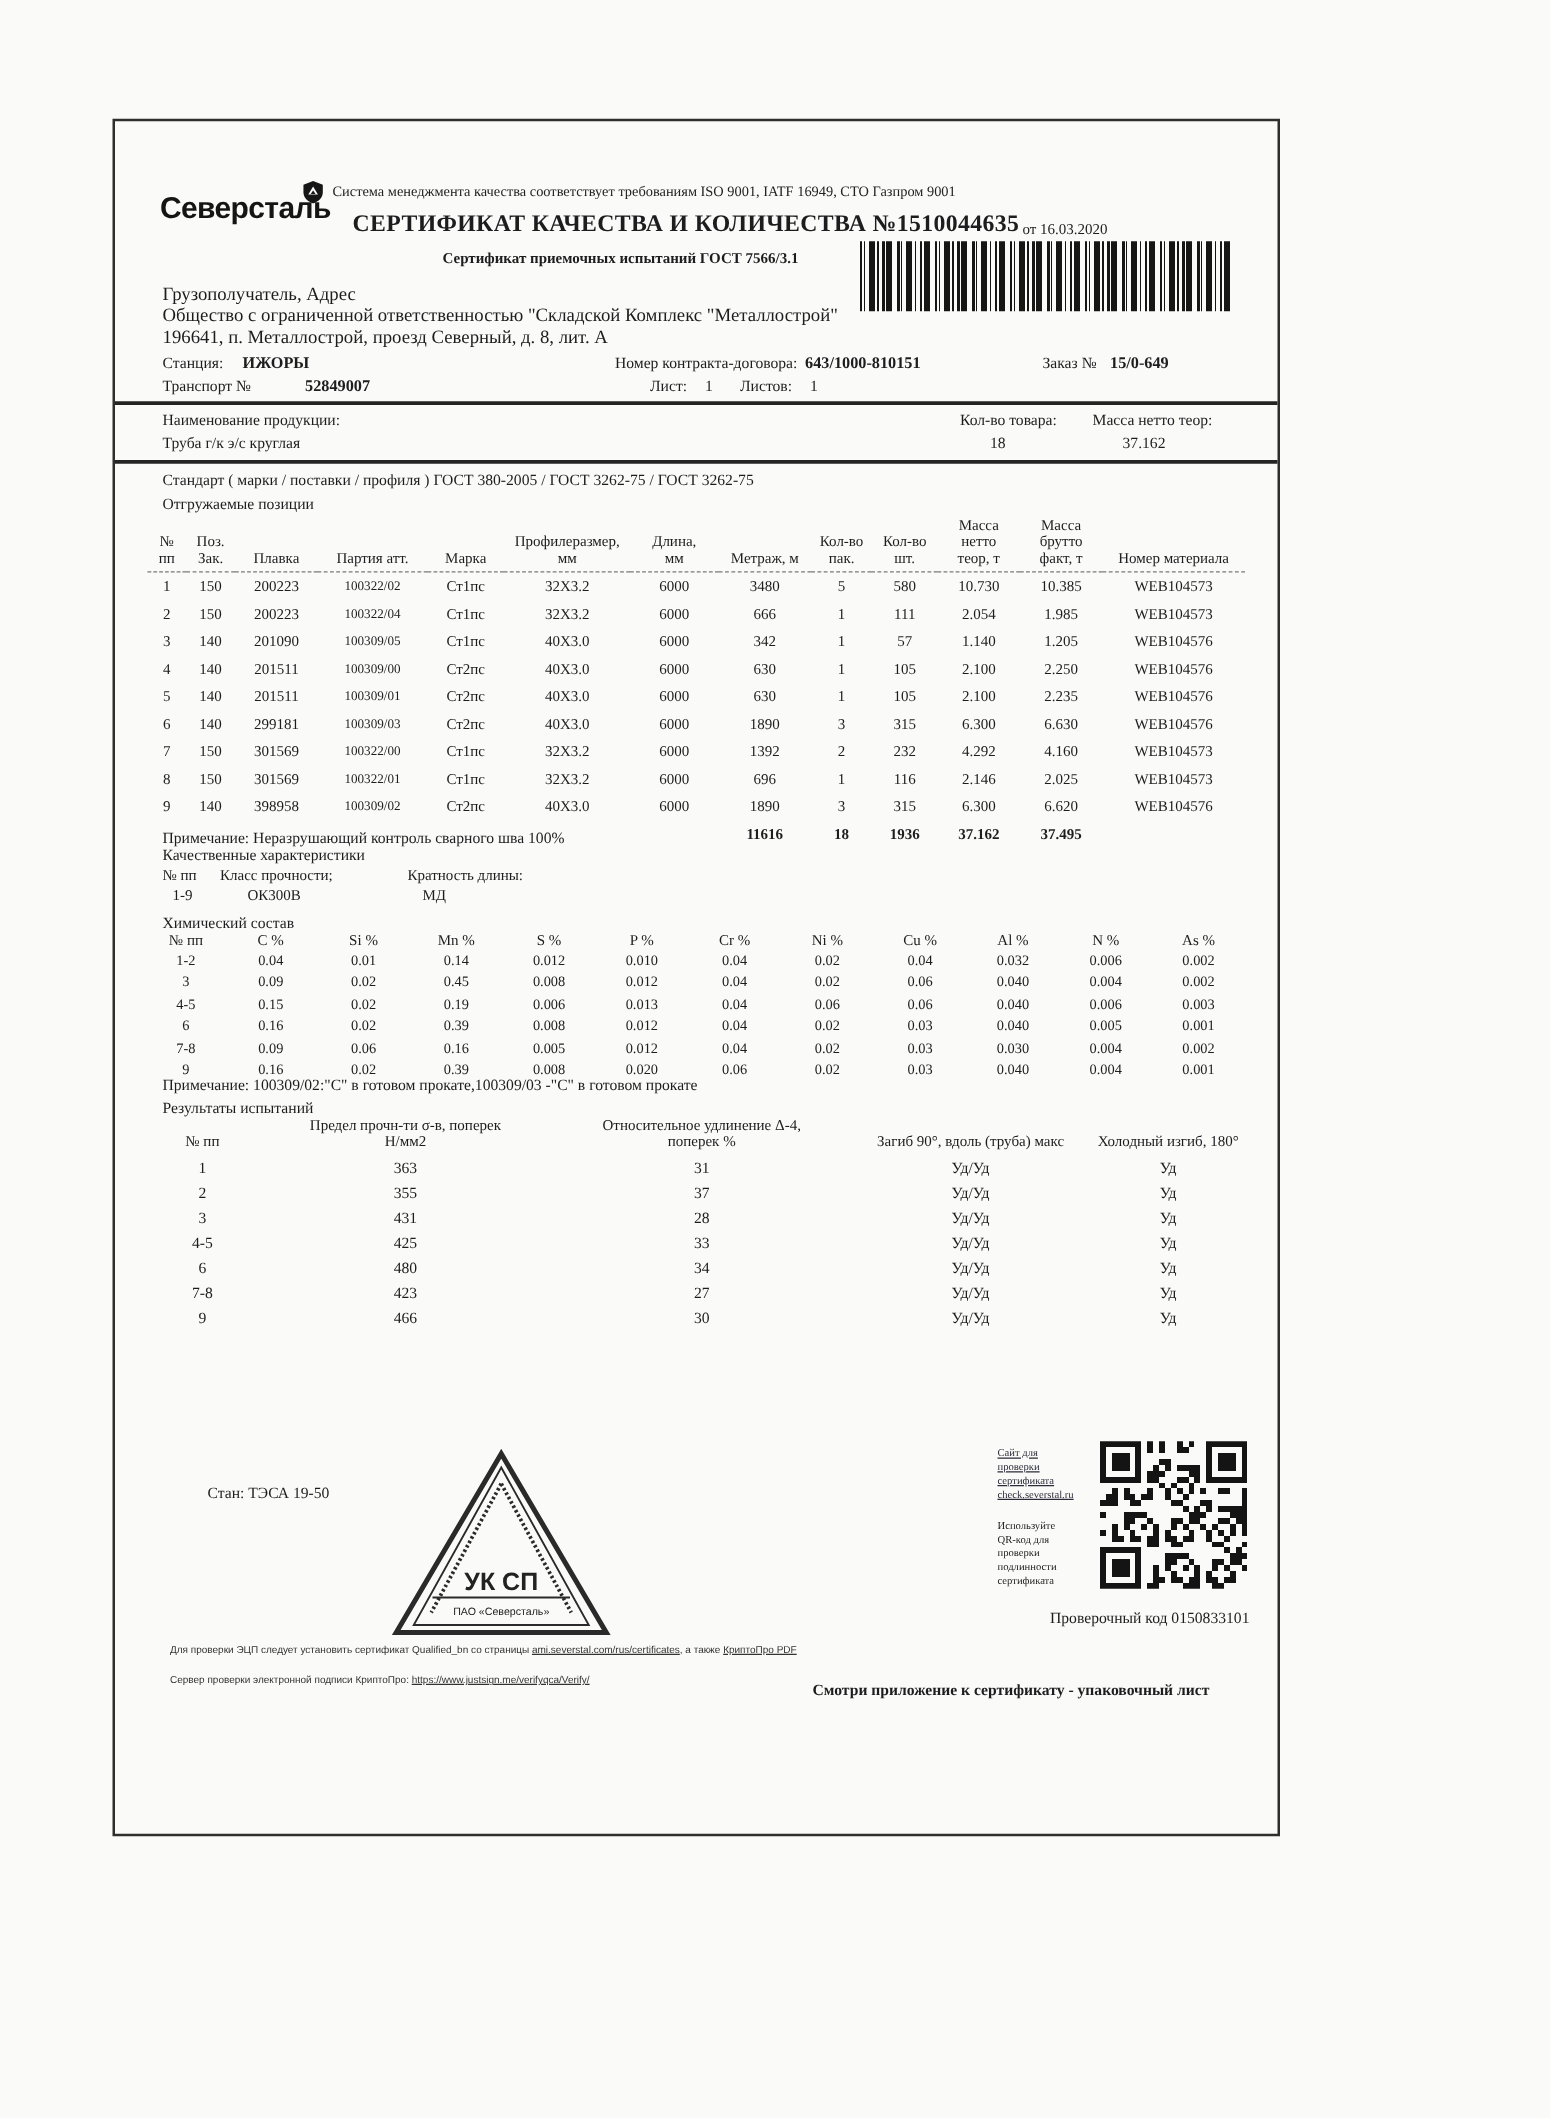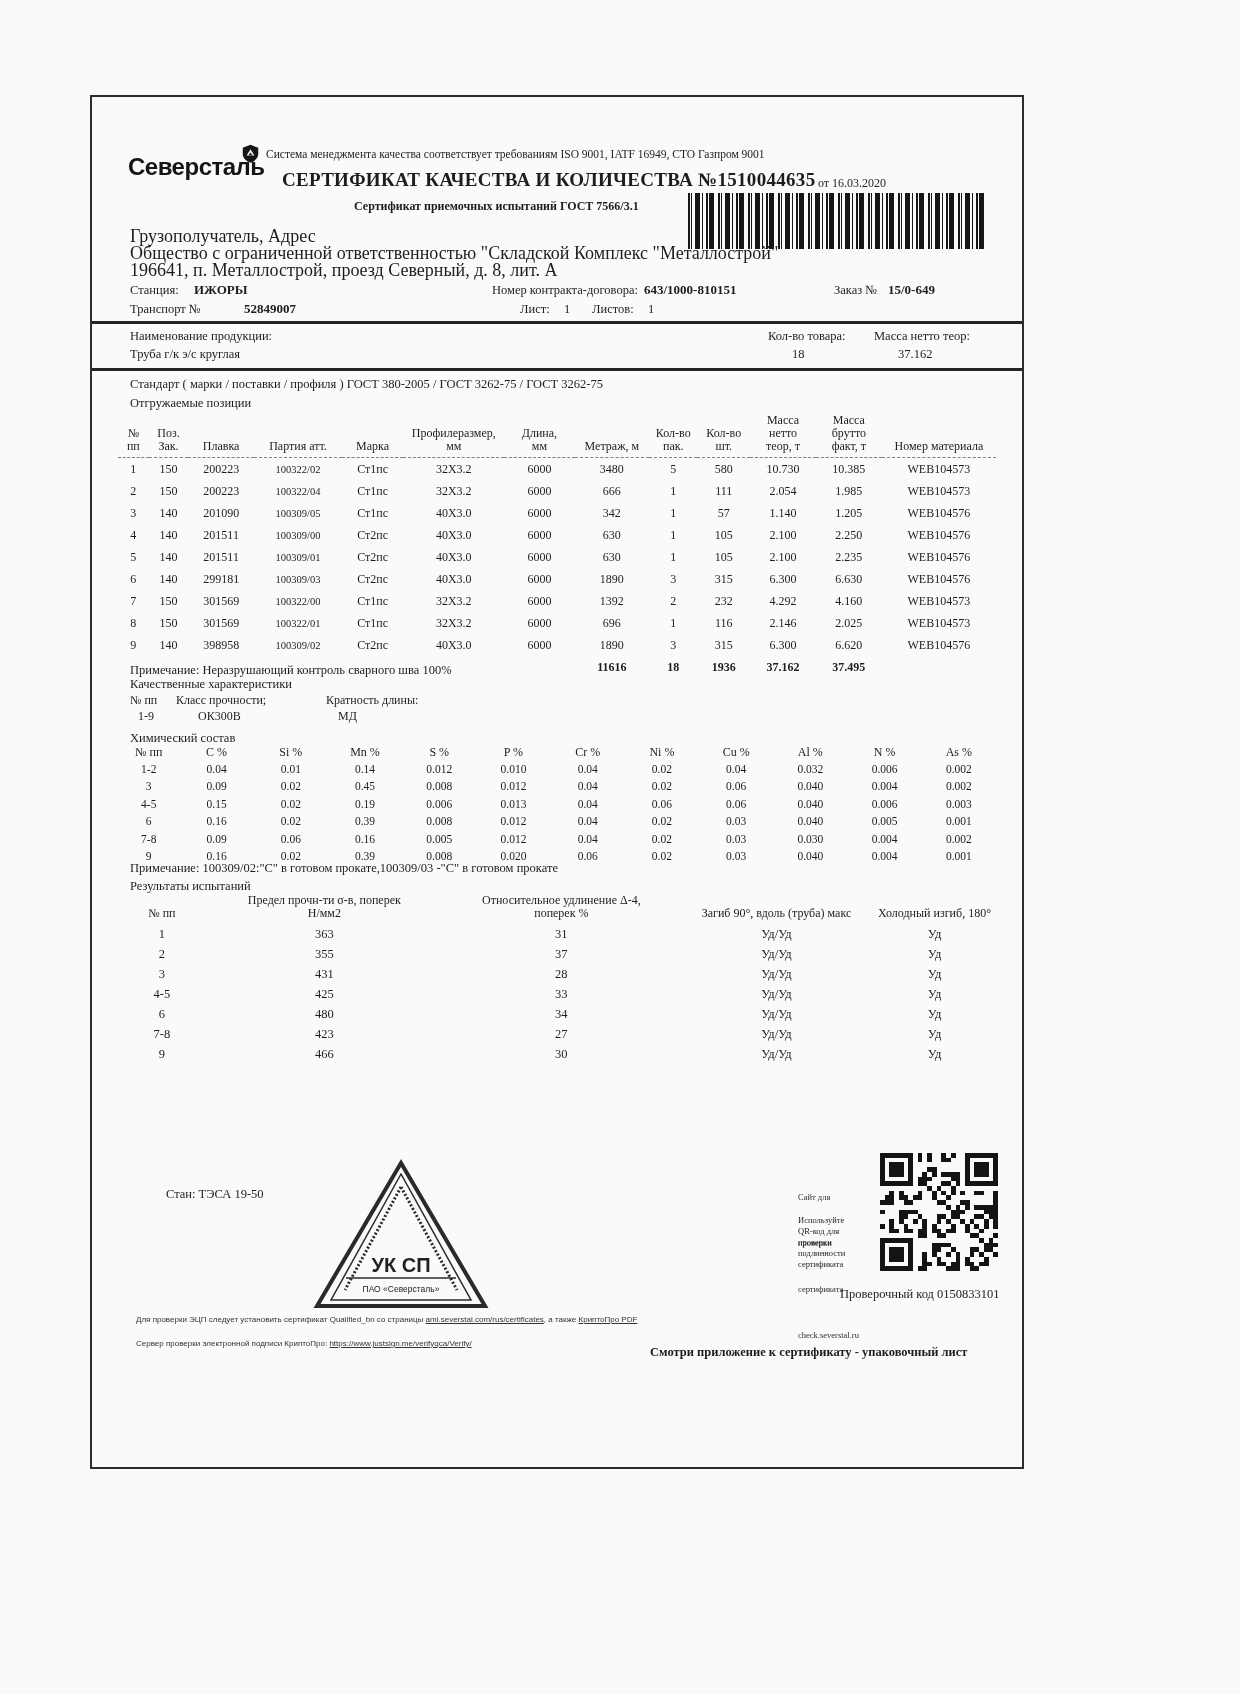--- a/index.html
+++ b/index.html
@@ -24,21 +24,21 @@
   .title{left:190px;top:72px;font-size:19px;font-weight:bold;letter-spacing:0.3px;}
   .cert-date{left:726px;top:79px;font-size:12px;}
   .subtitle{left:262px;top:102px;font-size:12px;font-weight:bold;}
   .barcode{
     left:596px;top:96px;width:298px;height:56px;
     background:repeating-linear-gradient(90deg,
       #161616 0 2px,transparent 2px 3px,#161616 3px 4px,transparent 4px 7px,
       #161616 7px 12px,transparent 12px 14px,#161616 14px 15px,transparent 15px 18px,
       #161616 18px 20px,transparent 20px 21px,#161616 21px 26px,transparent 26px 30px);
   }
-  .consignee{left:38px;top:131px;font-size:18px;line-height:17px;}
+  .consignee{left:38px;top:131px;font-size:15px;line-height:17px;}
   .lbl{font-size:12.5px;text-align:center;}
   .val{font-size:13px;font-weight:bold;}
   .rule{left:0;right:0;height:3px;background:#242424;}
   .r1{top:224px;} .r2{top:271px;}
   .std{left:38px;top:280px;font-size:12.5px;}
   .sec-title{font-size:12.5px;}
   table{border-collapse:collapse;table-layout:fixed;}
   th,td{font-weight:normal;text-align:center;padding:1px 2px;overflow:hidden;}
   th{white-space:pre-line;font-size:12px;line-height:13px;vertical-align:bottom;
      border-bottom:1px dashed rgba(40,40,40,.35);padding-bottom:4px;}
@@ -58,21 +58,21 @@
   .tests-title{left:38px;top:782px;}
   .tests{left:26px;top:796px;width:878px;}
   .tests th{border-bottom:none;}
   .tests td{height:18px;font-size:12.5px;}
   .disclaimer{left:38px;top:976px;width:850px;font-size:12.5px;line-height:17px;}
   .mill{left:74px;top:1046px;font-size:12.5px;margin-top:44px;}
   .stamp{left:218px;top:1062px;}
   .signature{left:344px;top:1066px;font-family:"Liberation Sans","DejaVu Sans",sans-serif;
              font-size:13px;line-height:16.5px;color:#2b2b2b;}
   .qr-links{left:706px;top:1060px;width:78px;font-size:8.5px;line-height:11px;color:#2b2b3a;}
-  .qr-links div{margin-top:35px;}
+  .qr-links div{text-decoration:underline;}
   .qr-use{left:706px;top:1118px;width:78px;font-size:8.5px;line-height:11px;color:#222;}
   .qr{left:788px;top:1056px;}
   .check-code{left:716px;top:1190px;font-size:12.5px;margin-left:32px;}
   .fineprint{left:44px;font-size:8px;font-family:"Liberation Sans","DejaVu Sans",sans-serif;color:#333;}
   .fp1{top:1218px;} .fp2{top:1242px;}
   .fineprint .u{text-decoration:underline;}
   .appendix{left:558px;top:1248px;font-size:12.5px;font-weight:bold;}
   .shield{width:17px;height:19px;flex:0 0 auto;}
 </style>
 </head>

